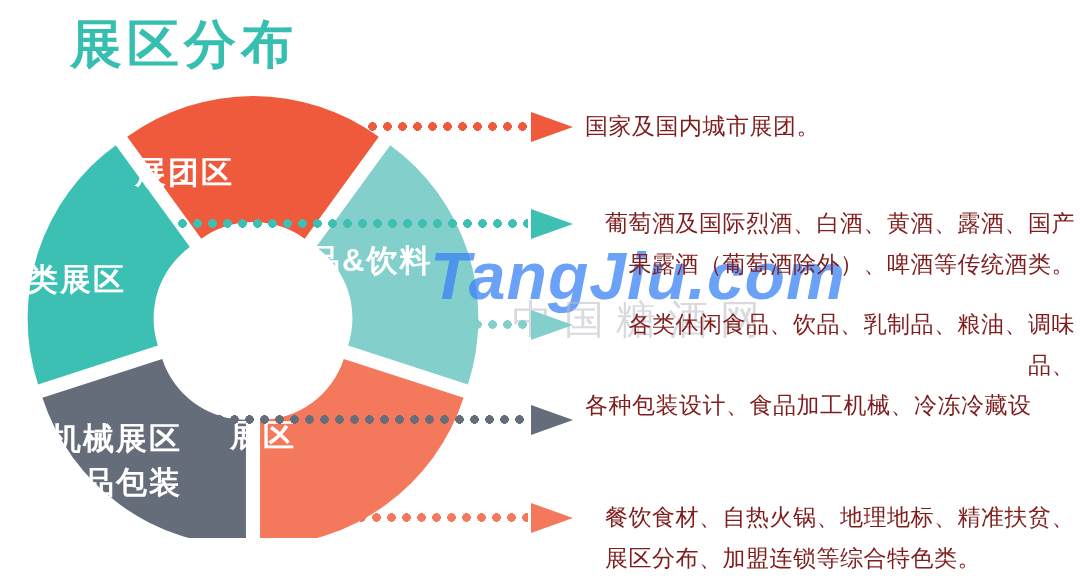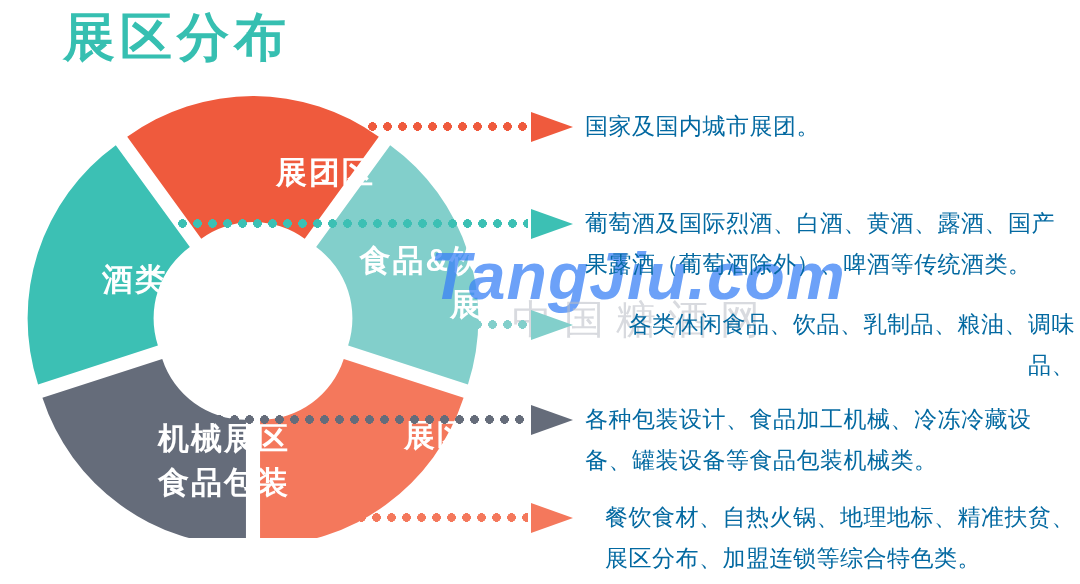--- a/index.html
+++ b/index.html
@@ -2,28 +2,28 @@
 <html><head>
 <meta charset="utf-8">
 <style>
   html,body { margin:0; padding:0; background:#ffffff; }
   .canvas {
     position:relative; width:1080px; height:584px; overflow:hidden;
     background:#ffffff; font-family:"Liberation Sans", sans-serif;
   }
   
   .page-title {
-    position:absolute; left:62px; top:2px; margin:1px;
+    position:absolute; left:62px; top:2px; margin:8px;
     font-size:52px; font-weight:bold; letter-spacing:5px; color:#36BFB1;
   }
   
   #donut { position:absolute; left:0; top:0; width:1080px; height:584px; }
   
   .wedge-label {
-    position:absolute; width:240px; text-align:right; color:#ffffff;
+    position:absolute; width:240px; text-align:left; color:#ffffff;
     font-size:31px; font-weight:bold; letter-spacing:2px; line-height:44px;
     z-index:3; pointer-events:none;
   }
   .wl-0 { left:135px; top:151px; }   
   .wl-1 { left:-6px;  top:258px; }   
   .wl-2 { left:276px; top:239px; }   
   .wl-3 { left:50px;  top:417px; }   
   .wl-4 { left:230px; top:414px; }   
   
   .watermark-latin {
@@ -42,35 +42,35 @@
     background-image:radial-gradient(circle closest-side, var(--c) 92%, rgba(0,0,0,0) 100%);
     background-size:15px 9px; background-repeat:repeat-x; background-position:left center;
   }
   .callout .arrow {
     position:absolute; left:531px; width:0; height:0; z-index:5;
     border-top:15px solid transparent; border-bottom:15px solid transparent;
     border-left:42px solid var(--c);
   }
   .callout .desc {
     position:absolute; left:585px; width:490px; z-index:4;
-    font-size:23px; line-height:41px; color:#0369a1; letter-spacing:0.5px;
+    font-size:23px; line-height:41px; color:#7f1d1d; letter-spacing:0.5px;
   }
   
   .co-0 .dots { left:365px; top:122px; width:163px; }
   .co-0 .arrow { top:112px; }
   .co-0 .desc { top:106px; }
   .co-1 .dots { left:175px; top:219px; width:353px; }
   .co-1 .arrow { top:209px; }
-  .co-1 .desc { top:203px; }
+  .co-1 .desc { top:203px;text-align:right; }
   .co-2 .dots { left:470px; top:320px; width:58px; }
   .co-2 .arrow { top:310px; }
   .co-2 .desc { top:304px;text-align:right; }
   .co-3 .dots { left:212px; top:415px; width:316px; }
   .co-3 .arrow { top:405px; }
-  .co-3 .desc { top:401px;font-family:Liberation Mono, monospace; }
+  .co-3 .desc { top:385px; }
   .co-4 .dots { left:354px; top:513px; width:174px; }
   .co-4 .arrow { top:503px; }
   .co-4 .desc { top:497px;margin-left:20px; }
 </style>
 </head>
 <body>
 
 <div class="canvas">
 
   <h1 class="page-title">展区分布</h1>
@@ -134,21 +134,20 @@
     <div class="arrow"></div>
     <div class="desc">
       <div>各类休闲食品、饮品、乳制品、粮油、调味品、</div>
     </div>
   </div>
   <div class="callout co-3" style="--c: #656C7A;">
     <div class="dots"></div>
     <div class="arrow"></div>
     <div class="desc">
       <div>各种包装设计、食品加工机械、冷冻冷藏设</div>
-      <div>备、罐装设备等食品包装机械类。</div>
     </div>
   </div>
   <div class="callout co-4" style="--c: #F4785C;">
     <div class="dots"></div>
     <div class="arrow"></div>
     <div class="desc">
       <div>餐饮食材、自热火锅、地理地标、精准扶贫、</div>
       <div>展区分布、加盟连锁等综合特色类。</div>
     </div>
   </div>

